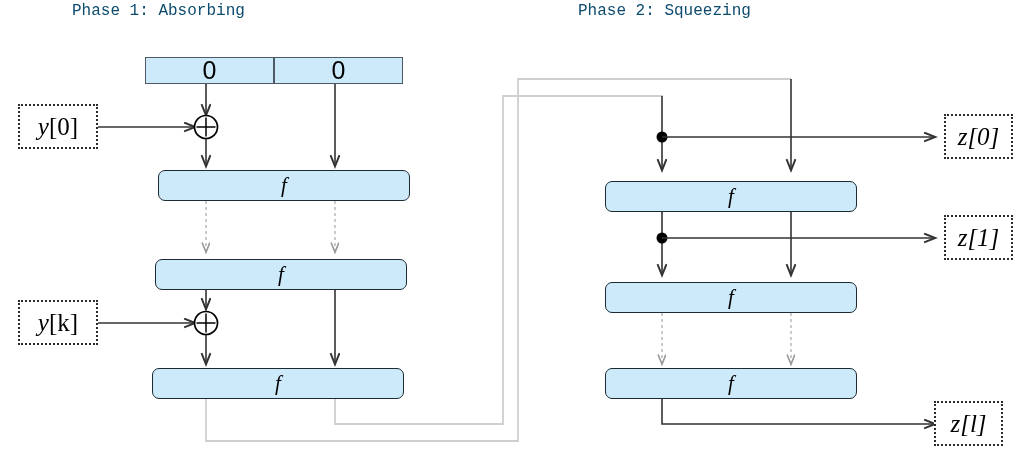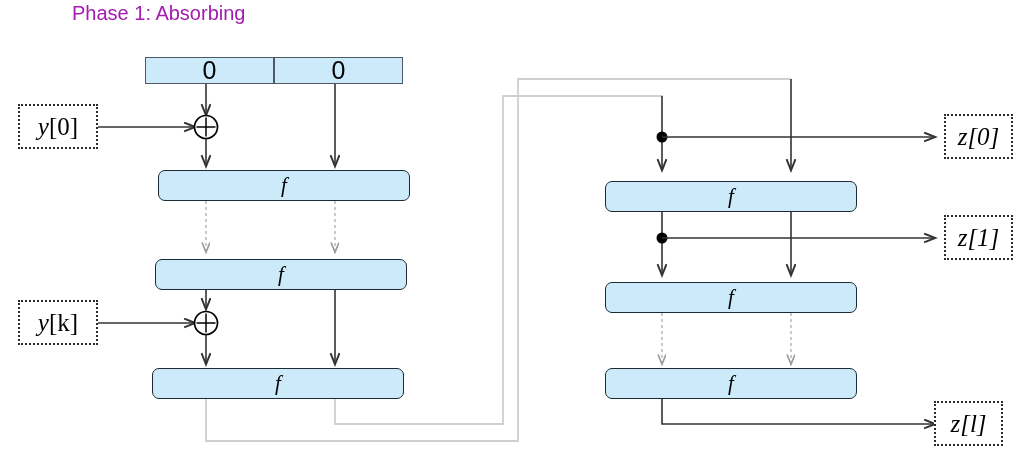--- a/index.html
+++ b/index.html
@@ -17,23 +17,23 @@
   }
   svg.layer {
     position: absolute;
     top: 0;
     left: 0;
     width: 1023px;
     height: 451px;
   }
   .phase-title {
     position: absolute;
-    font-family: Liberation Sans, sans-serif;
-    font-size: 20px;
-    color: #a21caf;
+    font-family: Liberation Mono, monospace;
+    font-size: 16px;
+    color: #0c4a6e;
     white-space: nowrap;
     letter-spacing: 0px;
   }
   .io-box {
     position: absolute;
     box-sizing: border-box;
     border: 2px dotted #2b2b2b;
     background: #ffffff;
     display: flex;
     align-items: center;
@@ -70,20 +70,21 @@
     font-size: 21px;
     color: #000000;
   }
 </style>
 </head>
 <body>
 
 <div id="root">
 
   <div class="phase-title" style="left:72px; top:2px;">Phase 1: Absorbing</div>
+  <div class="phase-title" style="left:578px; top:2px;">Phase 2: Squeezing</div>
 
   <svg class="layer" viewBox="0 0 1023 451">
     <defs>
       <marker id="ah" markerWidth="9" markerHeight="9" refX="7.2" refY="3.2" orient="auto" markerUnits="strokeWidth">
         <path d="M0.4,0.4 L7.4,3.2 L0.4,6.0" fill="none" stroke="#333333" stroke-width="1.2"></path>
       </marker>
       <marker id="ah-g" markerWidth="9" markerHeight="9" refX="7.2" refY="3.2" orient="auto" markerUnits="strokeWidth">
         <path d="M0.4,0.4 L7.4,3.2 L0.4,6.0" fill="none" stroke="#9b9b9b" stroke-width="1.2"></path>
       </marker>
     </defs>

